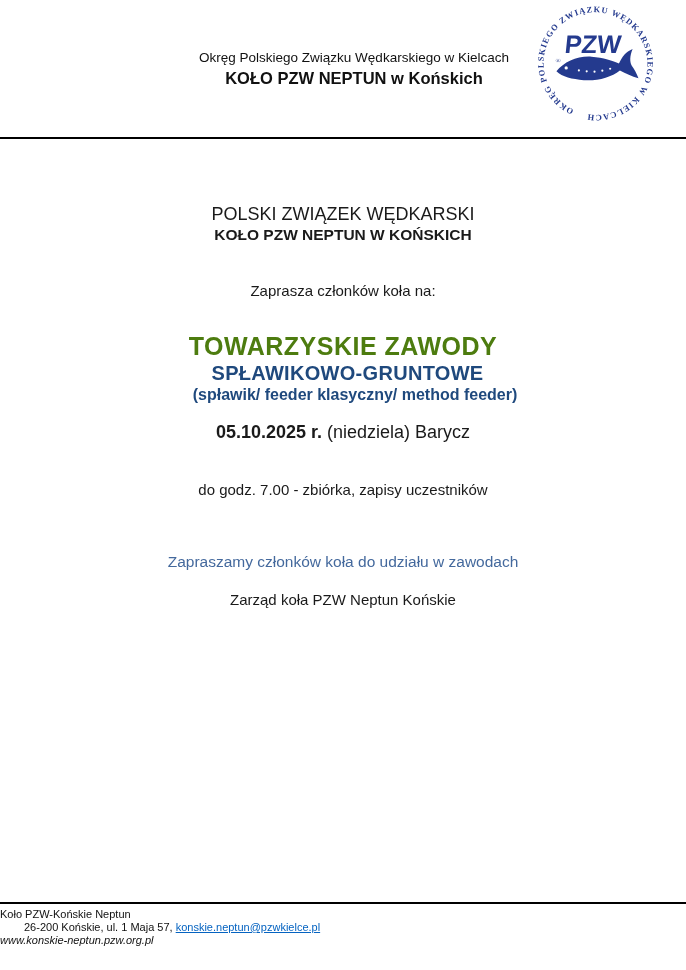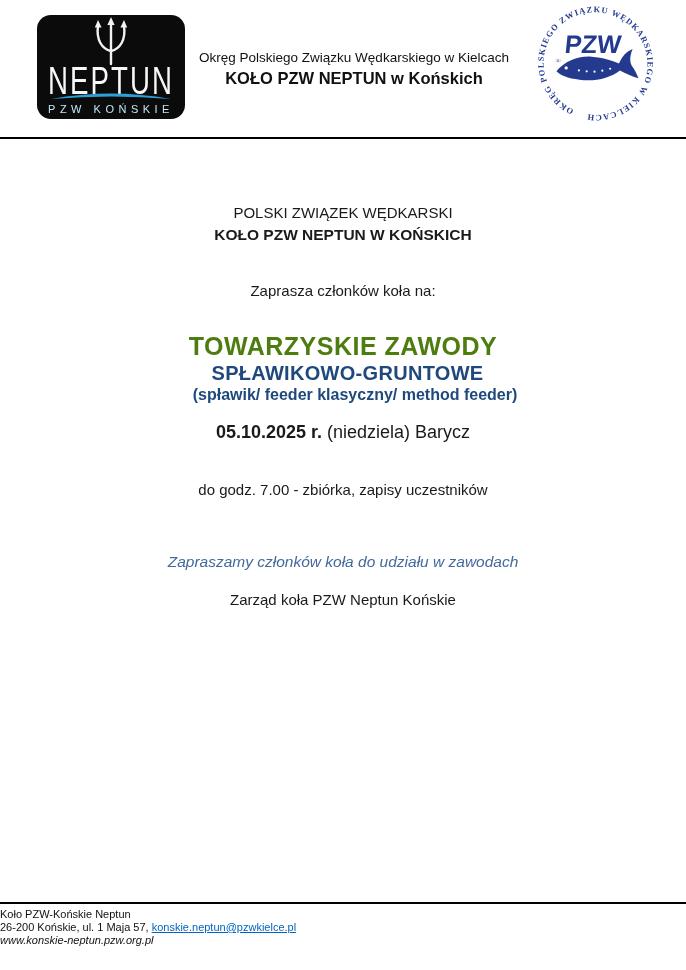--- a/index.html
+++ b/index.html
@@ -26,74 +26,50 @@
   .org1 { font-size: 13.5px; color: #111; line-height: 1.35; }
   .org2 { font-size: 16.5px; font-weight: bold; color: #111; margin-top: 2px; }
   .stamp { position: absolute; left: 527px; top: 2px; width: 137px; height: 127px; }
   .header-rule {
     position: absolute; top: 137px; left: 0; right: 0; height: 2px;
     background: #000;
   }
 
   
   .line { position: absolute; left: 0; right: 0; text-align: center; white-space: pre; }
-  .l-org      { top: 204px; font-size: 15px; }
+  .l-org      { top: 204px; font-size: 18px; }
   .l-club     { top: 226px; font-size: 15.5px; font-weight: bold; }
   .l-invite   { top: 282px; font-size: 15px; }
   .l-title    { top: 332px; font-size: 25px; font-weight: bold; letter-spacing: .5px; }
   .l-subtitle { top: 362px; font-size: 20px; font-weight: bold; letter-spacing: .3px; padding-left: 9px; }
   .l-methods  { top: 386px; font-size: 16px; font-weight: bold; margin-left: 24px; }
   .l-date     { top: 422px; font-size: 18px; }
   .l-date .b  { font-weight: bold; }
   .l-meet     { top: 481px; font-size: 15px; }
-  .l-invite2  { top: 553px; font-size: 15.5px; font-style: italic; }
+  .l-invite2  { top: 553px; font-size: 15.5px; }
   .l-sign     { top: 591px; font-size: 15px; }
 
   
   .footer-rule {
     position: absolute; top: 902px; left: 0; right: 0; height: 1.5px;
     background: #000;
   }
   .f-line { position: absolute; left: 0; right: 0; text-align: left; font-size: 11px; color: #111; }
   .f1 { top: 908px; }
-  .f2 { top: 921px; }
+  .f2 { top: 921px; padding-left: 24px; }
   .f3 { top: 934px; font-style: italic; }
   .f2 a { text-decoration: underline; }
 </style>
 </head>
 <body>
 
 <div class="page">
 
   <header class="header">
 
-    <div class="neptun-logo">
-      <svg viewBox="0 0 150 106" width="150" height="106">
-        <rect x="1" y="1" width="148" height="104" rx="14" fill="#0b0b0b"></rect>
-
-        <g stroke="#f2f2f2" stroke-width="2.4" fill="none" stroke-linecap="round">
-          <path d="M 62,12 C 60,26 66,35 75,37"></path>
-          <path d="M 88,12 C 90,26 84,35 75,37"></path>
-          <path d="M 75,8 L 75,50"></path>
-        </g>
-        <g fill="#f2f2f2">
-          <polygon points="75,3 71.4,11 78.6,11"></polygon>
-          <polygon points="62,6 58.8,13.5 65.6,13.5"></polygon>
-          <polygon points="88,6 84.4,13.5 91.2,13.5"></polygon>
-        </g>
-
-        <g transform="translate(75,0)">
-          <text x="0" y="56.5" transform="scale(1,1.42)" text-anchor="middle" font-family="Liberation Sans, sans-serif" font-size="27" letter-spacing="2" fill="#f7f7f7" textLength="126" lengthAdjust="spacingAndGlyphs">NEPTUN</text>
-        </g>
-
-        <path d="M 15,85 Q 75,74 135,85 Q 75,80 15,85 Z" fill="#2b9fd6"></path>
-
-        <text x="75" y="99" text-anchor="middle" font-family="Liberation Sans, sans-serif" font-size="11" letter-spacing="4.5" fill="#bfe8f7">PZW KOŃSKIE</text>
-      </svg>
-    </div>
 
     <div class="header-org">
       <div class="org1">Okręg Polskiego Związku Wędkarskiego w Kielcach</div>
       <div class="org2">KOŁO PZW NEPTUN w Końskich</div>
     </div>
 
     <div class="stamp">
       <svg viewBox="0 0 140 130" width="137" height="127">
         <defs>
           <path id="ringPath" d="M 48,110.1 A 52,52 0 1 1 92,15.9 A 52,52 0 1 1 48,110.1" fill="none"></path>

